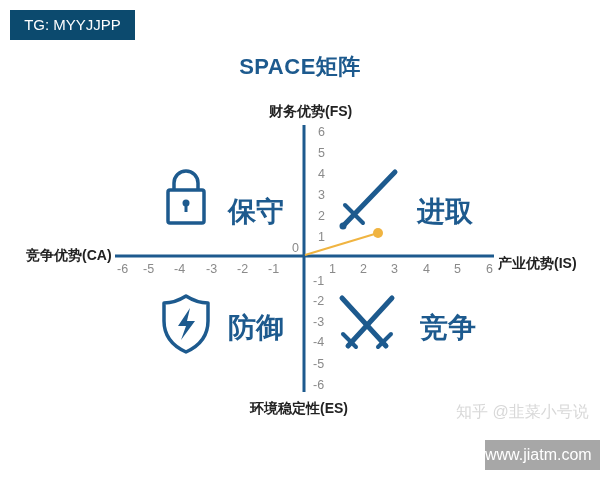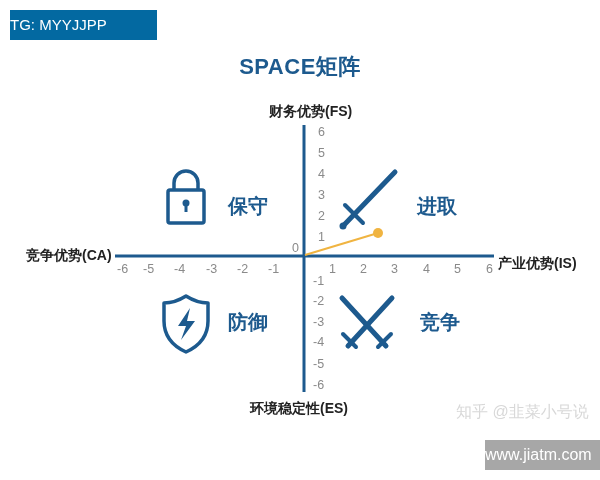--- a/index.html
+++ b/index.html
@@ -2,30 +2,30 @@
 <html><head>
 <meta charset="utf-8">
 <style>
   html, body { margin: 0; padding: 0; }
   body {
     width: 600px; height: 480px; background: #ffffff; position: relative; overflow: hidden;
     font-family: "Liberation Sans", "DejaVu Sans", sans-serif;
   }
   .abs { position: absolute; }
   .tg-badge {
-    left: 10px; top: 10px; width: 147px; height: 30px; background: #0369a1; color: #ffffff;
-    font-size: 15px; line-height: 30px; text-align: left;
+    left: 10px; top: 10px; width: 125px; height: 30px; background: #0c4a6e; color: #ffffff;
+    font-size: 15px; line-height: 30px; text-align: center;
   }
   .title {
     left: 0; width: 600px; top: 52px; text-align: center; color: #1d5a8e;
     font-size: 22px; font-weight: bold; letter-spacing: 0.5px;
   }
   .axis-label { color: #222; font-size: 14px; font-weight: bold; white-space: nowrap; }
   .tick { color: #8a8a8a; font-size: 12.5px; white-space: nowrap; }
-  .quad-label { color: #1d5a8e; font-size: 20px; font-weight: bold; white-space: nowrap; }
+  .quad-label { color: #1d5a8e; font-size: 28px; font-weight: bold; white-space: nowrap; }
   .watermark { color: #d8d8d8; font-size: 16px; white-space: nowrap; }
   .url-badge {
     left: 457px; top: 440px; width: 133px; height: 30px; background: #a7a7a7; color: #fff;
     font-size: 16px; line-height: 30px;  margin-left: 28px;
   }
   svg { position: absolute; left: 0; top: 0; }
 </style>
 </head>
 <body>
 

